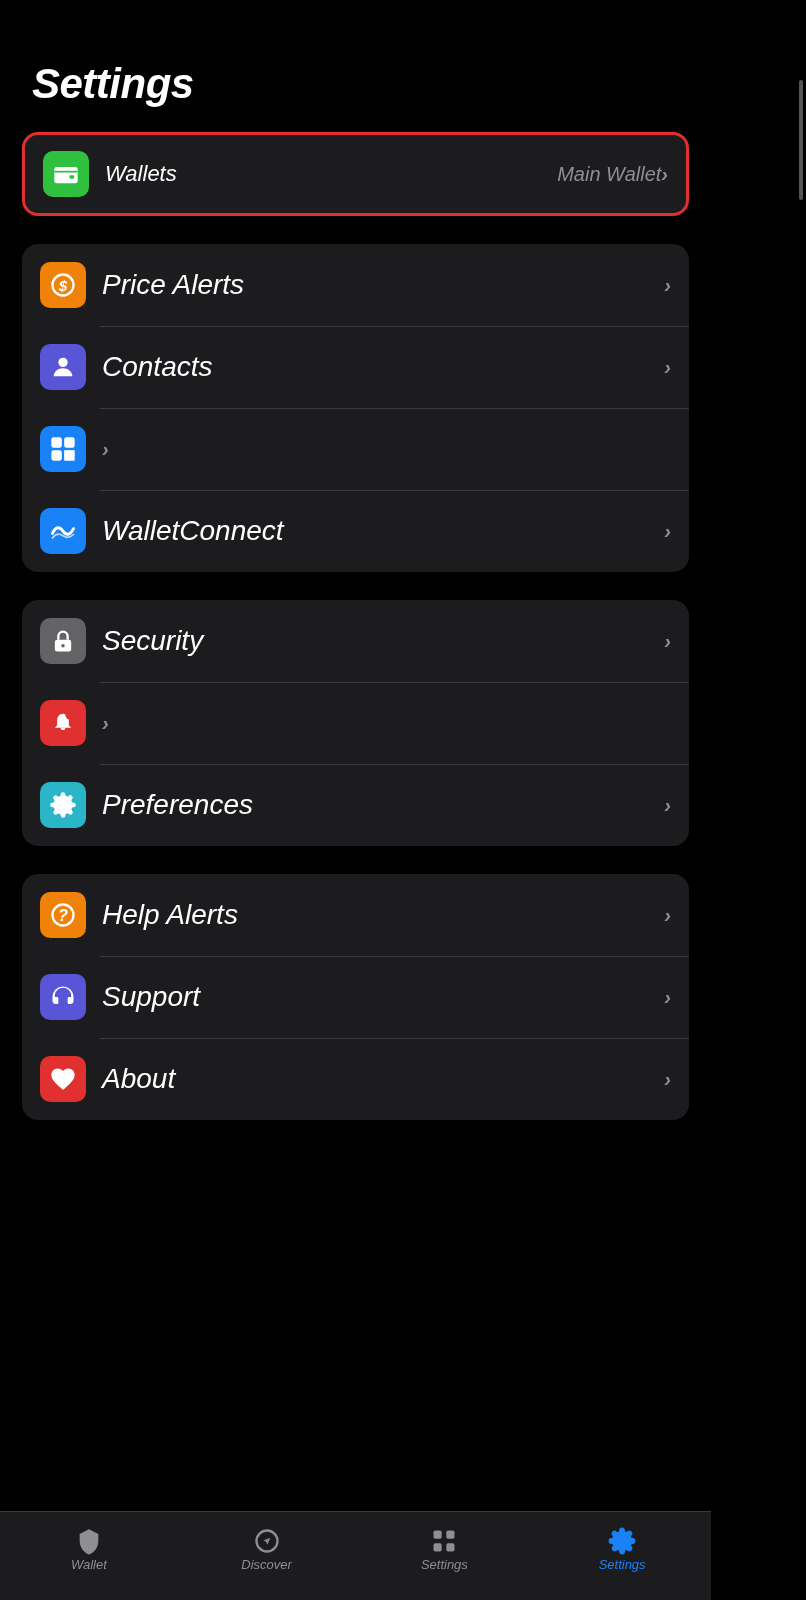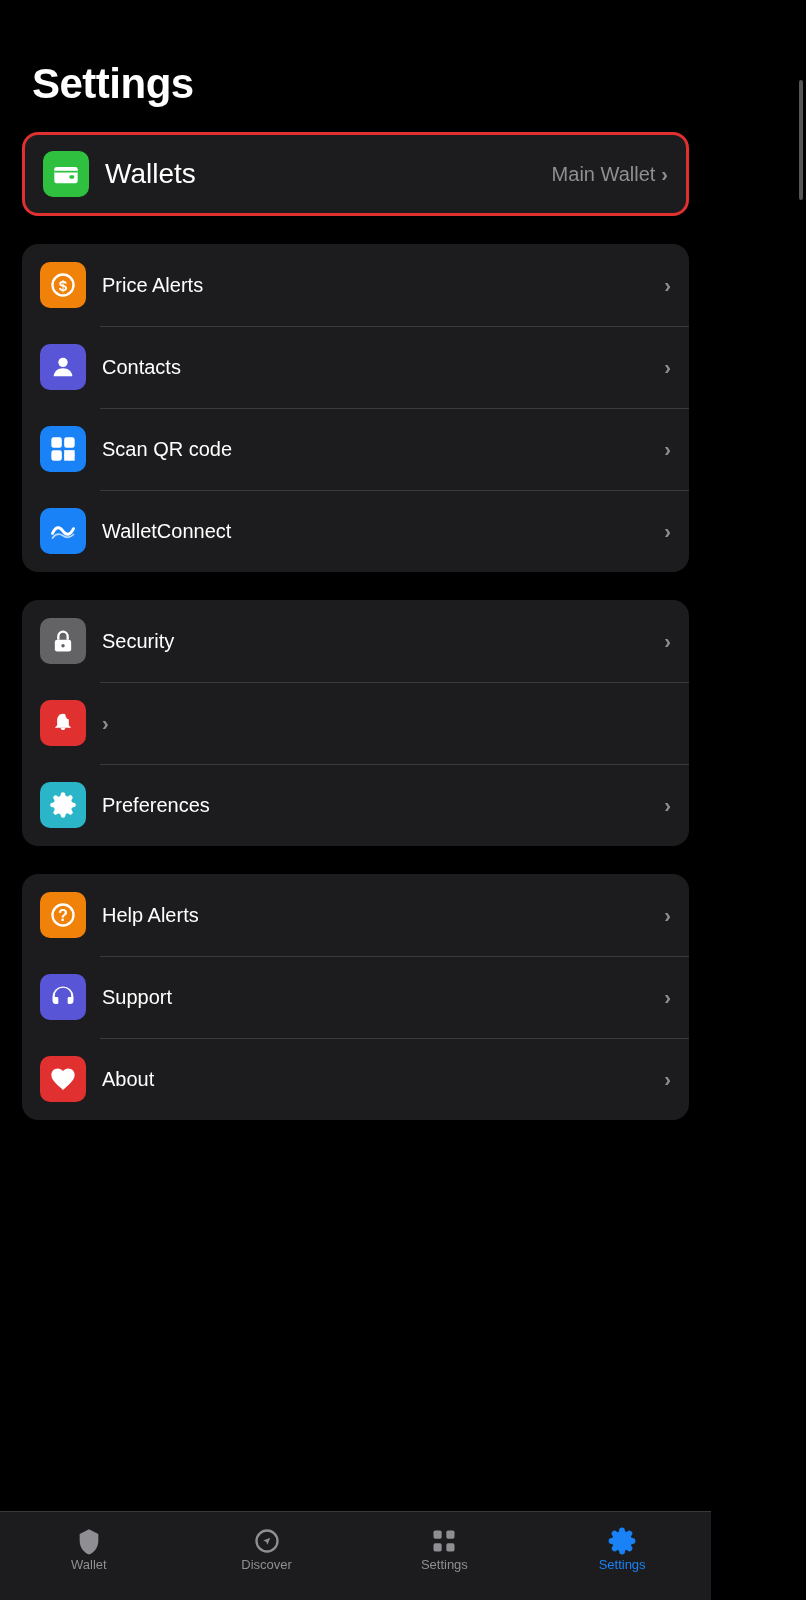--- a/index.html
+++ b/index.html
@@ -12,20 +12,21 @@
       position: relative;
       overflow-x: hidden;
     }
 
     .page-container {
       width: 711px;
       min-height: 1600px;
       background: #000;
       display: flex;
       flex-direction: column;
+      font-style: italic;
     }
 
     .header {
       padding: 60px 32px 24px 32px;
     }
 
     .header-title {
       font-size: 42px;
       font-weight: 800;
       color: #fff;
@@ -57,30 +58,30 @@
       border-radius: 10px;
       background: #30c040;
       display: flex;
       align-items: center;
       justify-content: center;
       flex-shrink: 0;
       margin-right: 16px;
     }
 
     .wallets-row .row-label {
-      font-size: 28px;
+      font-size: 22px;
       font-weight: 500;
       color: #fff;
       flex: 1;
     }
 
     .wallets-row .row-value {
       font-size: 20px;
       color: #8e8e93;
-      margin-right: 6px;
+      margin-right: 0;
     }
 
     .chevron {
       color: #8e8e93;
       font-size: 20px;
       font-weight: 600;
     }
 
     
     .section-group {
@@ -123,21 +124,21 @@
     .icon-blue { background: #1a82f7; }
     .icon-blue-wave { background: #1a82f7; }
     .icon-gray { background: #636366; }
     .icon-red { background: #e03030; }
     .icon-teal { background: #2bb5c8; }
     .icon-orange-help { background: #f0820a; }
     .icon-purple-support { background: #5856d6; }
     .icon-red-about { background: #e03030; }
 
     .row-label {
-      font-size: 20px;
+      font-size: 28px;
       font-weight: 400;
       color: #fff;
       flex: 1;
     }
 
     
     .icon-inner svg {
       width: 28px;
       height: 28px;
       fill: white;
@@ -260,21 +261,20 @@
             <rect x="14" y="3" width="7" height="7" rx="1" stroke="white" fill="none"></rect>
             <rect x="15" y="4" width="5" height="5" fill="white"></rect>
             <rect x="3" y="14" width="7" height="7" rx="1" stroke="white" fill="none"></rect>
             <rect x="4" y="15" width="5" height="5" fill="white"></rect>
             <rect x="14" y="14" width="3" height="3" fill="white"></rect>
             <rect x="18" y="14" width="3" height="3" fill="white"></rect>
             <rect x="14" y="18" width="3" height="3" fill="white"></rect>
             <rect x="18" y="18" width="3" height="3" fill="white"></rect>
           </svg>
         </div>
-        <span class="row-label">Scan QR code</span>
         <span class="chevron">›</span>
       </div>
 
       <div class="menu-row">
         <div class="row-icon icon-blue-wave icon-inner">
           <svg viewBox="0 0 24 24" fill="none" xmlns="http://www.w3.org/2000/svg">
             <path d="M3 14 C6 8, 9 8, 12 12 C15 16, 18 16, 21 10" stroke="white" stroke-width="2.5" stroke-linecap="round" fill="none"></path>
             <path d="M3 18 C6 14, 9 14, 12 16 C15 18, 18 18, 21 15" stroke="white" stroke-width="1.5" stroke-linecap="round" fill="none" opacity="0.7"></path>
           </svg>
         </div>

